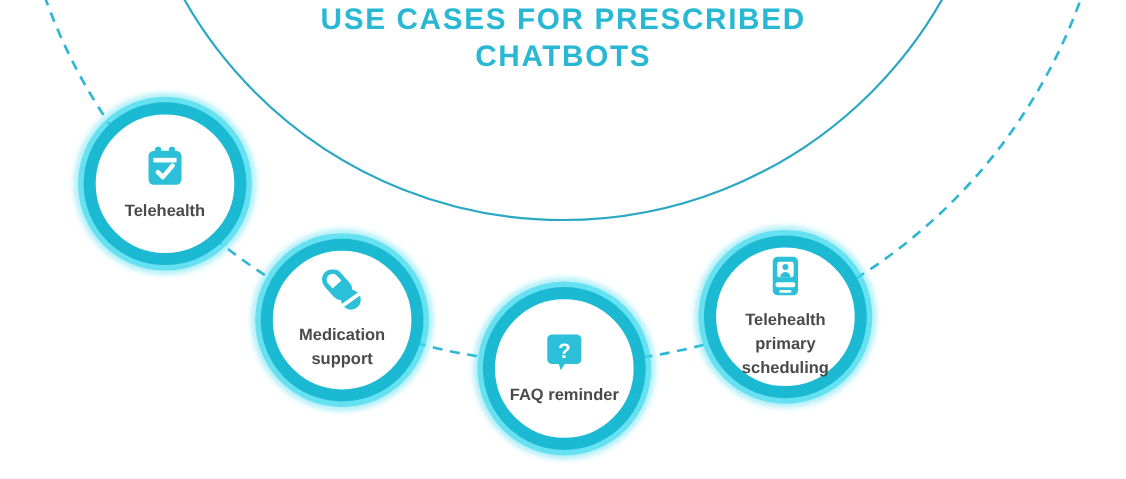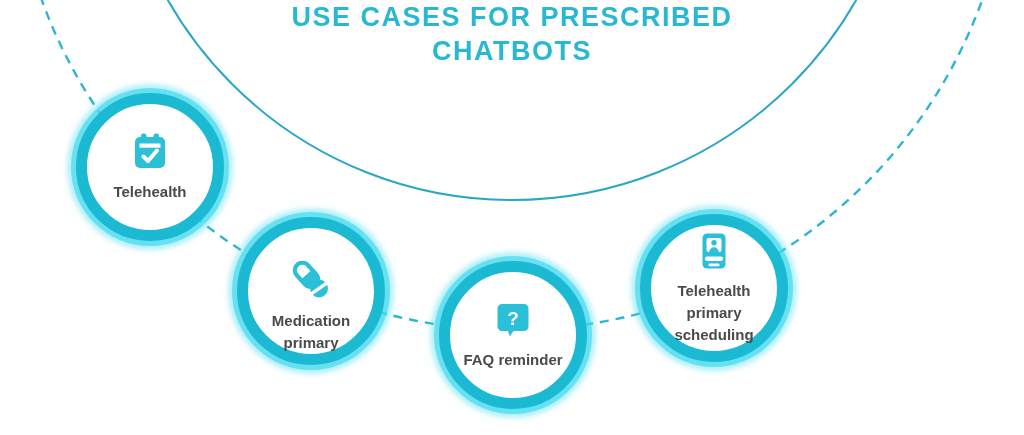--- a/index.html
+++ b/index.html
@@ -32,21 +32,21 @@
     background:#ffffff;border:11px solid var(--teal-ring);
     box-shadow:0 0 0 5px rgba(59,216,236,.65), 0 0 5px 9px rgba(59,216,236,.38);
     display:flex;flex-direction:column;align-items:center;justify-content:center;
     text-align:center;
   }
   .node .icon{color:var(--icon-teal);margin-bottom:9px;flex:none;}
   .node .label{
     color:var(--label-gray);font-weight:700;font-size:15px;line-height:22px;
   }
   .n1{left:76px;top:93px;}
-  .n2{left:237px;top:217px;justify-content:flex-end;}
+  .n2{left:237px;top:217px;}
   .n3{left:439px;top:261px;}
   .n4{left:640px;top:214px;}
   .n5{left:803px;top:92px;}
 </style>
 </head>
 <body>
 
 <div class="stage">
 
   <svg class="arcs" width="1024" height="435" viewBox="0 0 1024 435">
@@ -76,21 +76,21 @@
     <svg class="icon" width="40" height="40" viewBox="0 0 40 40">
       <g transform="rotate(-42 15 14)">
         <rect x="8" y="0.5" width="15" height="27.5" rx="7.5" fill="none" stroke="currentColor" stroke-width="4.2"></rect>
         <path d="M8 14 h15 v6.5 a7.5 7.5 0 0 1 -15 0 z" fill="currentColor"></path>
       </g>
       <circle cx="28" cy="27.5" r="9" fill="currentColor"></circle>
       <rect x="19" y="25.8" width="18" height="3.4" fill="#ffffff" transform="rotate(-35 28 27.5)"></rect>
     </svg>
     <div class="label">
       <div>Medication</div>
-      <div>primary</div>
+      <div>support</div>
     </div>
   </div>
 
   <div class="node n3">
     <svg class="icon" width="40" height="40" viewBox="0 0 40 40">
       <path d="M9 4 h22 a4.5 4.5 0 0 1 4.5 4.5 v18 a4.5 4.5 0 0 1 -4.5 4.5 h-10.5 l-3.8 5.5 -1.6 -5.5 h-6.1 a4.5 4.5 0 0 1 -4.5 -4.5 v-18 a4.5 4.5 0 0 1 4.5 -4.5 z" fill="currentColor"></path>
       <text x="20" y="25" text-anchor="middle" font-size="19" font-weight="bold" font-family="Liberation Sans, sans-serif" fill="#ffffff">?</text>
     </svg>
     <div class="label">
       <div>FAQ reminder</div>

